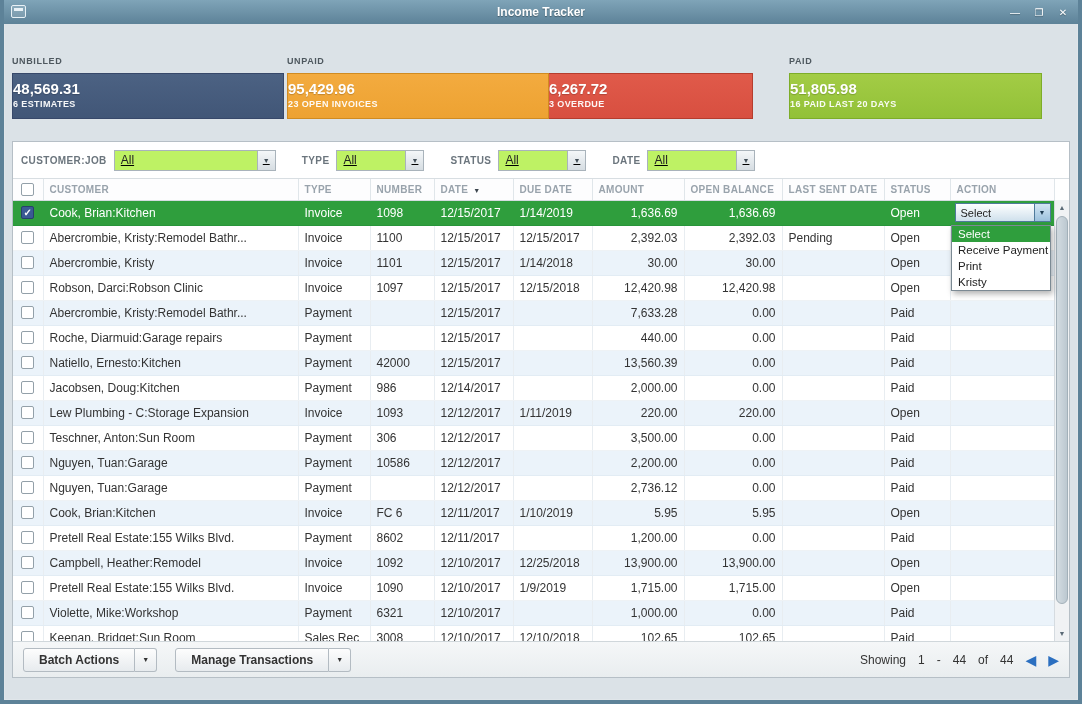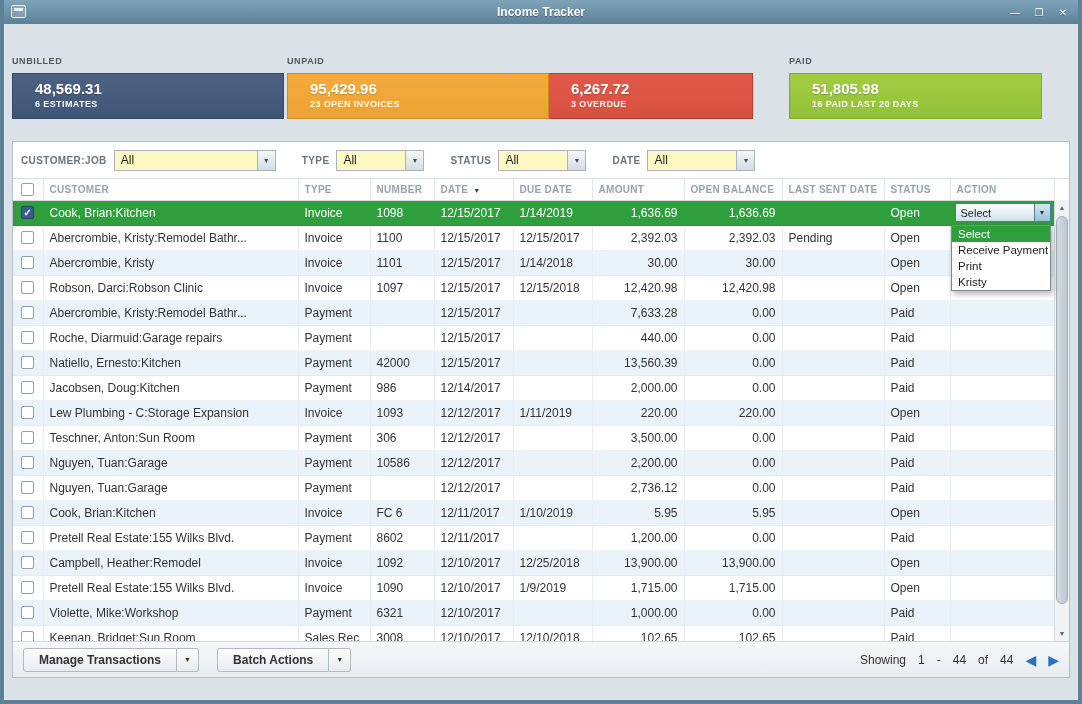--- a/index.html
+++ b/index.html
@@ -46,21 +46,21 @@
   .tile-group { }
   .tg-unbilled { width: 272px; margin-right: 3px; }
   .tg-unpaid   { width: 502px; }
   .tg-paid     { width: 253px; }
   .tile-label {
     font-size: 9px; font-weight: bold; color: #4e585f;
     letter-spacing: .6px; height: 13px; margin-bottom: 4px;
   }
   .pair { display: flex; }
   .tile {
-    height: 46px; padding: 6px 22px; color: #fff; cursor: pointer;
+    height: 46px; padding: 6px 0; color: #fff; cursor: pointer;
   }
   .tile-amount { font-size: 15px; font-weight: bold; text-shadow: 0 1px 1px rgba(0,0,0,.2); }
   .tile-caption { font-size: 9px; font-weight: bold; letter-spacing: .4px; opacity: .95; margin-top: 2px; }
   .tile-unbilled { width: 272px; background: linear-gradient(#4c6283,#415677); border: 1px solid #37486a; }
   .tile-unpaid   { width: 262px; background: linear-gradient(#f3ab3f,#eda232); border: 1px solid #d08b21; }
   .tile-overdue  { width: 204px; background: linear-gradient(#e05a4a,#d84f40); border: 1px solid #b53d2e; border-left: none; }
   .tile-paid     { width: 253px; background: linear-gradient(#a3cc45,#92c138); border: 1px solid #7dad29; }
   
   .panel {
     margin-top: 22px; background: #fff;
@@ -70,22 +70,22 @@
   .filterbar {
     height: 37px; display: flex; align-items: center;
     padding: 0 8px; border-bottom: 1px solid #d8dee2; background: #fff;
   }
   .fgroup { display: flex; align-items: center; margin-right: 26px; }
   .flabel {
     font-size: 10px; font-weight: bold; color: #6b757d;
     letter-spacing: .4px; margin-right: 7px;
   }
   .fselect {
-    height: 21px; border: 1px solid #a9b3bb; background: #fef9c3;
-    display: flex; align-items: stretch; cursor: pointer;
+    height: 21px; border: 1px solid #a9b3bb; background: #bef264;
+    display: flex; align-items: stretch; cursor: pointer; text-decoration: underline;
   }
   .fvalue { font-size: 12px; color: #222; padding: 2px 6px; flex: 1; }
   .farrow {
     width: 18px; border-left: 1px solid #a9b3bb;
     background: linear-gradient(#f4f7f9,#d6dde2);
     display: flex; align-items: center; justify-content: center;
     font-size: 7px; color: #44505a;
   }
   .w-cust { width: 162px; } .w-type { width: 88px; } .w-status { width: 88px; } .w-date { width: 108px; }
   
@@ -627,25 +627,25 @@
 
         <div class="vscroll">
           <div class="sb-btn sb-up">▲</div>
           <div class="sb-thumb"></div>
           <div class="sb-btn sb-down">▼</div>
         </div>
       </div>
 
       <div class="footerbar">
         <div class="btn-group">
+          <div class="btn">Batch Actions</div>
+          <div class="btn-arrow">▼</div>
+        </div>
+        <div class="btn-group">
           <div class="btn">Manage Transactions</div>
-          <div class="btn-arrow">▼</div>
-        </div>
-        <div class="btn-group">
-          <div class="btn">Batch Actions</div>
           <div class="btn-arrow">▼</div>
         </div>
         <div class="paging">
           <span>Showing</span>
           <span>1</span>
           <span>-</span>
           <span>44</span>
           <span>of</span>
           <span>44</span>
           <span class="nav-arrow">◀</span>

